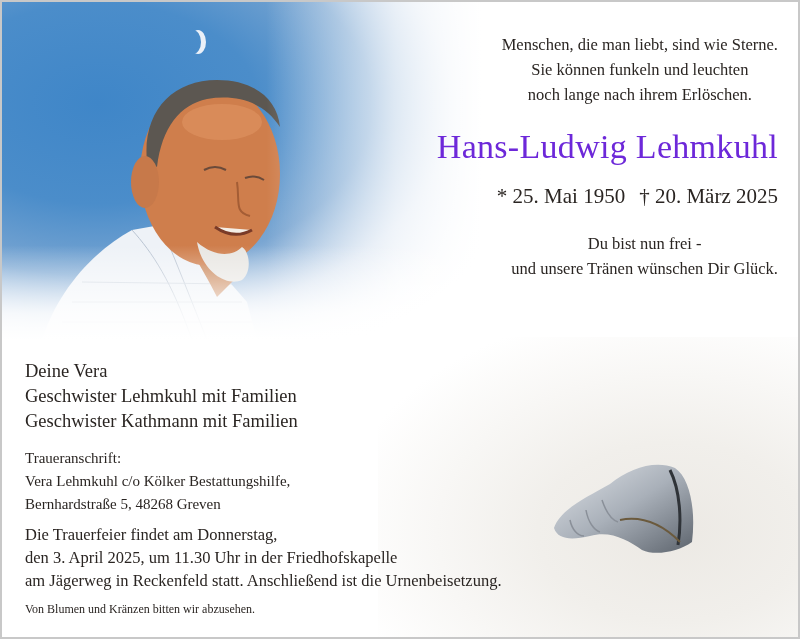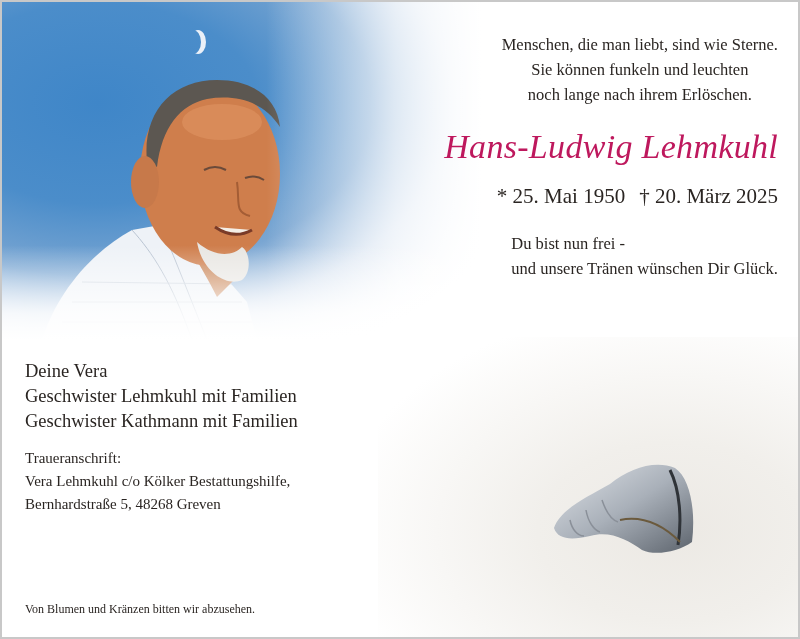--- a/index.html
+++ b/index.html
@@ -41,31 +41,30 @@
     
     .quote {
       position: absolute; right: 20px; top: 30px;
       text-align: center; font-size: 16.5px; line-height: 25px;
       color: #2a2522;
     }
     .quote div { white-space: nowrap; }
     .name {
       position: absolute; right: 20px; top: 126px;
       font-size: 34px; letter-spacing: 0.3px; white-space: nowrap;
-      color: #be185d;
-      font-style: italic;
+      color: #6d28d9;
     }
     .dates {
       position: absolute; right: 20px; top: 182px;
       font-size: 21px; white-space: nowrap;
     }
     .dates span + span { margin-left: 14px; }
     .farewell {
       position: absolute; right: 20px; top: 229px;
-      text-align: left; font-size: 16.5px; line-height: 25px;
+      text-align: center; font-size: 16.5px; line-height: 25px;
     }
     .farewell div { white-space: nowrap; }
     
     .sand {
       position: absolute; right: 0; bottom: 0;
       width: 420px; height: 300px;
       background: radial-gradient(ellipse 80% 75% at 70% 65%, #ece9e4 0%, #f1efeb 40%, rgba(255,255,255,0) 100%);
     }
     .shell { position: absolute; left: 548px; top: 448px; width: 150px; height: 112px; }
     
@@ -161,16 +160,21 @@
     <div>Geschwister Lehmkuhl mit Familien</div>
     <div>Geschwister Kathmann mit Familien</div>
   </div>
 
   <div class="address">
     <div>Traueranschrift:</div>
     <div>Vera Lehmkuhl c/o Kölker Bestattungshilfe,</div>
     <div>Bernhardstraße 5, 48268 Greven</div>
   </div>
 
+  <div class="service">
+    <div>Die Trauerfeier findet am Donnerstag,</div>
+    <div>den 3. April 2025, um 11.30 Uhr in der Friedhofskapelle</div>
+    <div>am Jägerweg in Reckenfeld statt. Anschließend ist die Urnenbeisetzung.</div>
+  </div>
 
   <div class="flowers">Von Blumen und Kränzen bitten wir abzusehen.</div>
 
 </div>
 
 </body></html>

